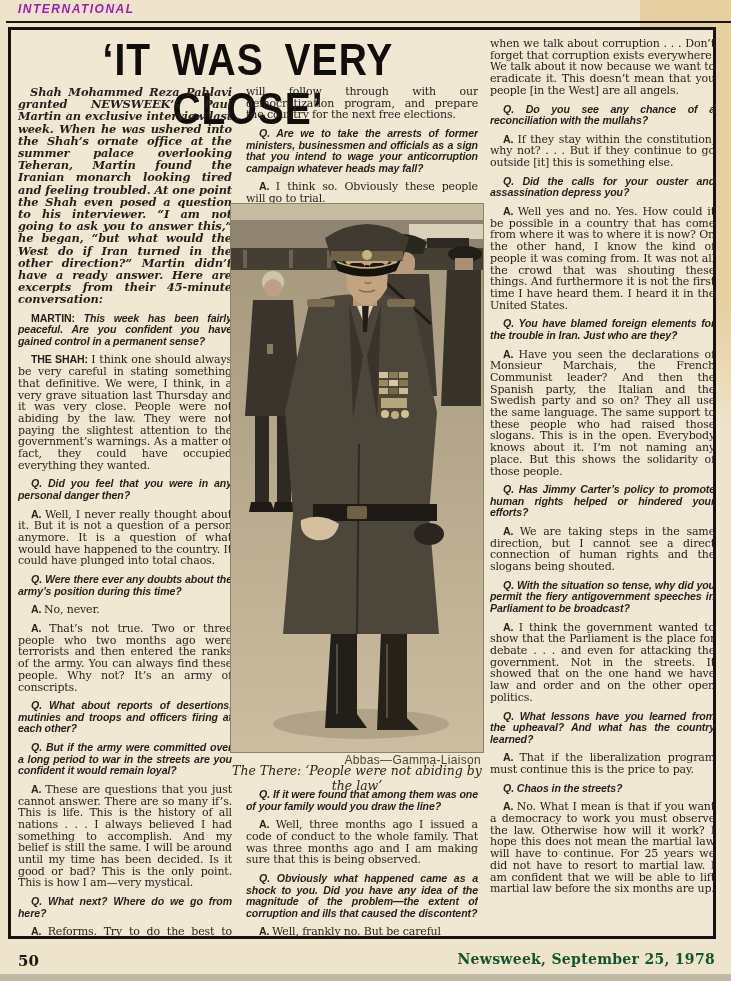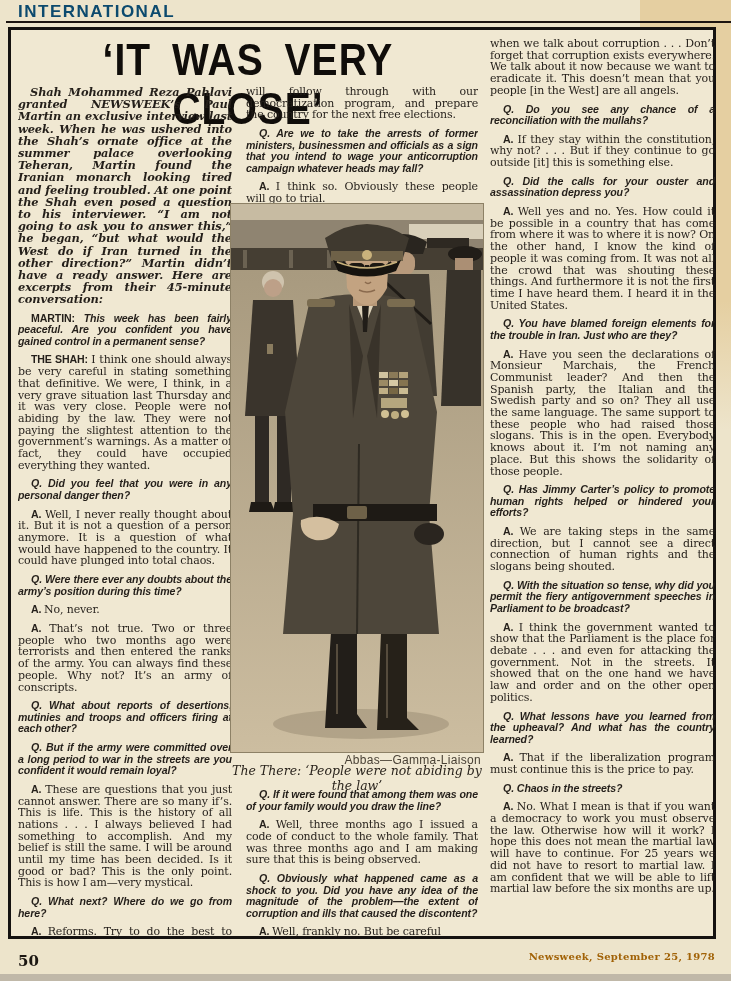--- a/index.html
+++ b/index.html
@@ -5,22 +5,22 @@
   html,body{margin:0;padding:0;background:#8d8776;}
   .page{
     position:relative;width:731px;height:981px;margin:0 auto;
     background:#ede4cb;overflow:hidden;
     font-family:"DejaVu Serif",serif;color:#241f1a;
   }
   .tan-top{position:absolute;left:640px;top:0;width:91px;height:34px;background:#e5cfa1;}
   .tan-right{position:absolute;left:712px;top:0;width:19px;height:430px;
     background:linear-gradient(#e5cfa1 70%,rgba(229,207,161,0));}
   .kicker{position:absolute;left:18px;top:2px;
-    font-family:"Liberation Sans",sans-serif;font-weight:bold;
-    font-size:17px;letter-spacing:1.5px;color:#0c4a6e;}
+    font-family:"Liberation Sans",sans-serif;font-weight:bold;font-style:italic;
+    font-size:12px;letter-spacing:1.5px;color:#a21caf;}
   .kicker-rule{position:absolute;left:6px;top:21px;width:725px;height:2px;background:#1c1410;}
   .article-box{position:absolute;left:8px;top:27px;width:708px;height:912px;
     border:3px solid #151210;background:#f0e8d2;box-sizing:border-box;}
   .title{position:absolute;left:18px;top:36px;width:460px;margin:0;
     font-family:"Liberation Sans",sans-serif;font-weight:bold;
     font-size:39px;letter-spacing:1px;word-spacing:9px;text-align:center;
     color:#100d0a;transform:scaleY(1.12);transform-origin:top center;}
   .col{position:absolute;overflow:hidden;}
   .col1{left:18px;top:86px;width:214px;height:853px;}
   .col2top{left:246px;top:86px;width:232px;height:118px;}
@@ -39,21 +39,21 @@
   .prefix.qp{font-style:italic;}
   .photo{position:absolute;left:231px;top:204px;width:252px;height:548px;margin:0;
     outline:1px solid #8d8166;}
   .credit{position:absolute;left:231px;top:753px;width:250px;text-align:right;
     font-family:"Liberation Sans",sans-serif;font-size:12px;color:#4a4236;letter-spacing:0.3px;}
   .caption{position:absolute;left:224px;top:763px;width:266px;text-align:center;
     font-style:italic;font-size:12.5px;color:#2a241d;}
   .footer-pageno{position:absolute;left:18px;top:952px;
     font-weight:bold;font-size:15px;color:#1c1712;}
   .footer-right{position:absolute;right:16px;top:951px;
-    font-weight:bold;font-size:10px;color:#a16207;letter-spacing:0.3px;}
+    font-weight:bold;font-size:14px;color:#14532d;letter-spacing:0.3px;}
   .bottom-edge{position:absolute;left:0;bottom:0;width:731px;height:7px;background:#c0b8a8;}
 </style>
 </head>
 <body>
 
 <div class="page">
   <div class="tan-top"></div>
   <div class="tan-right"></div>
 
   <div class="kicker">INTERNATIONAL</div>

